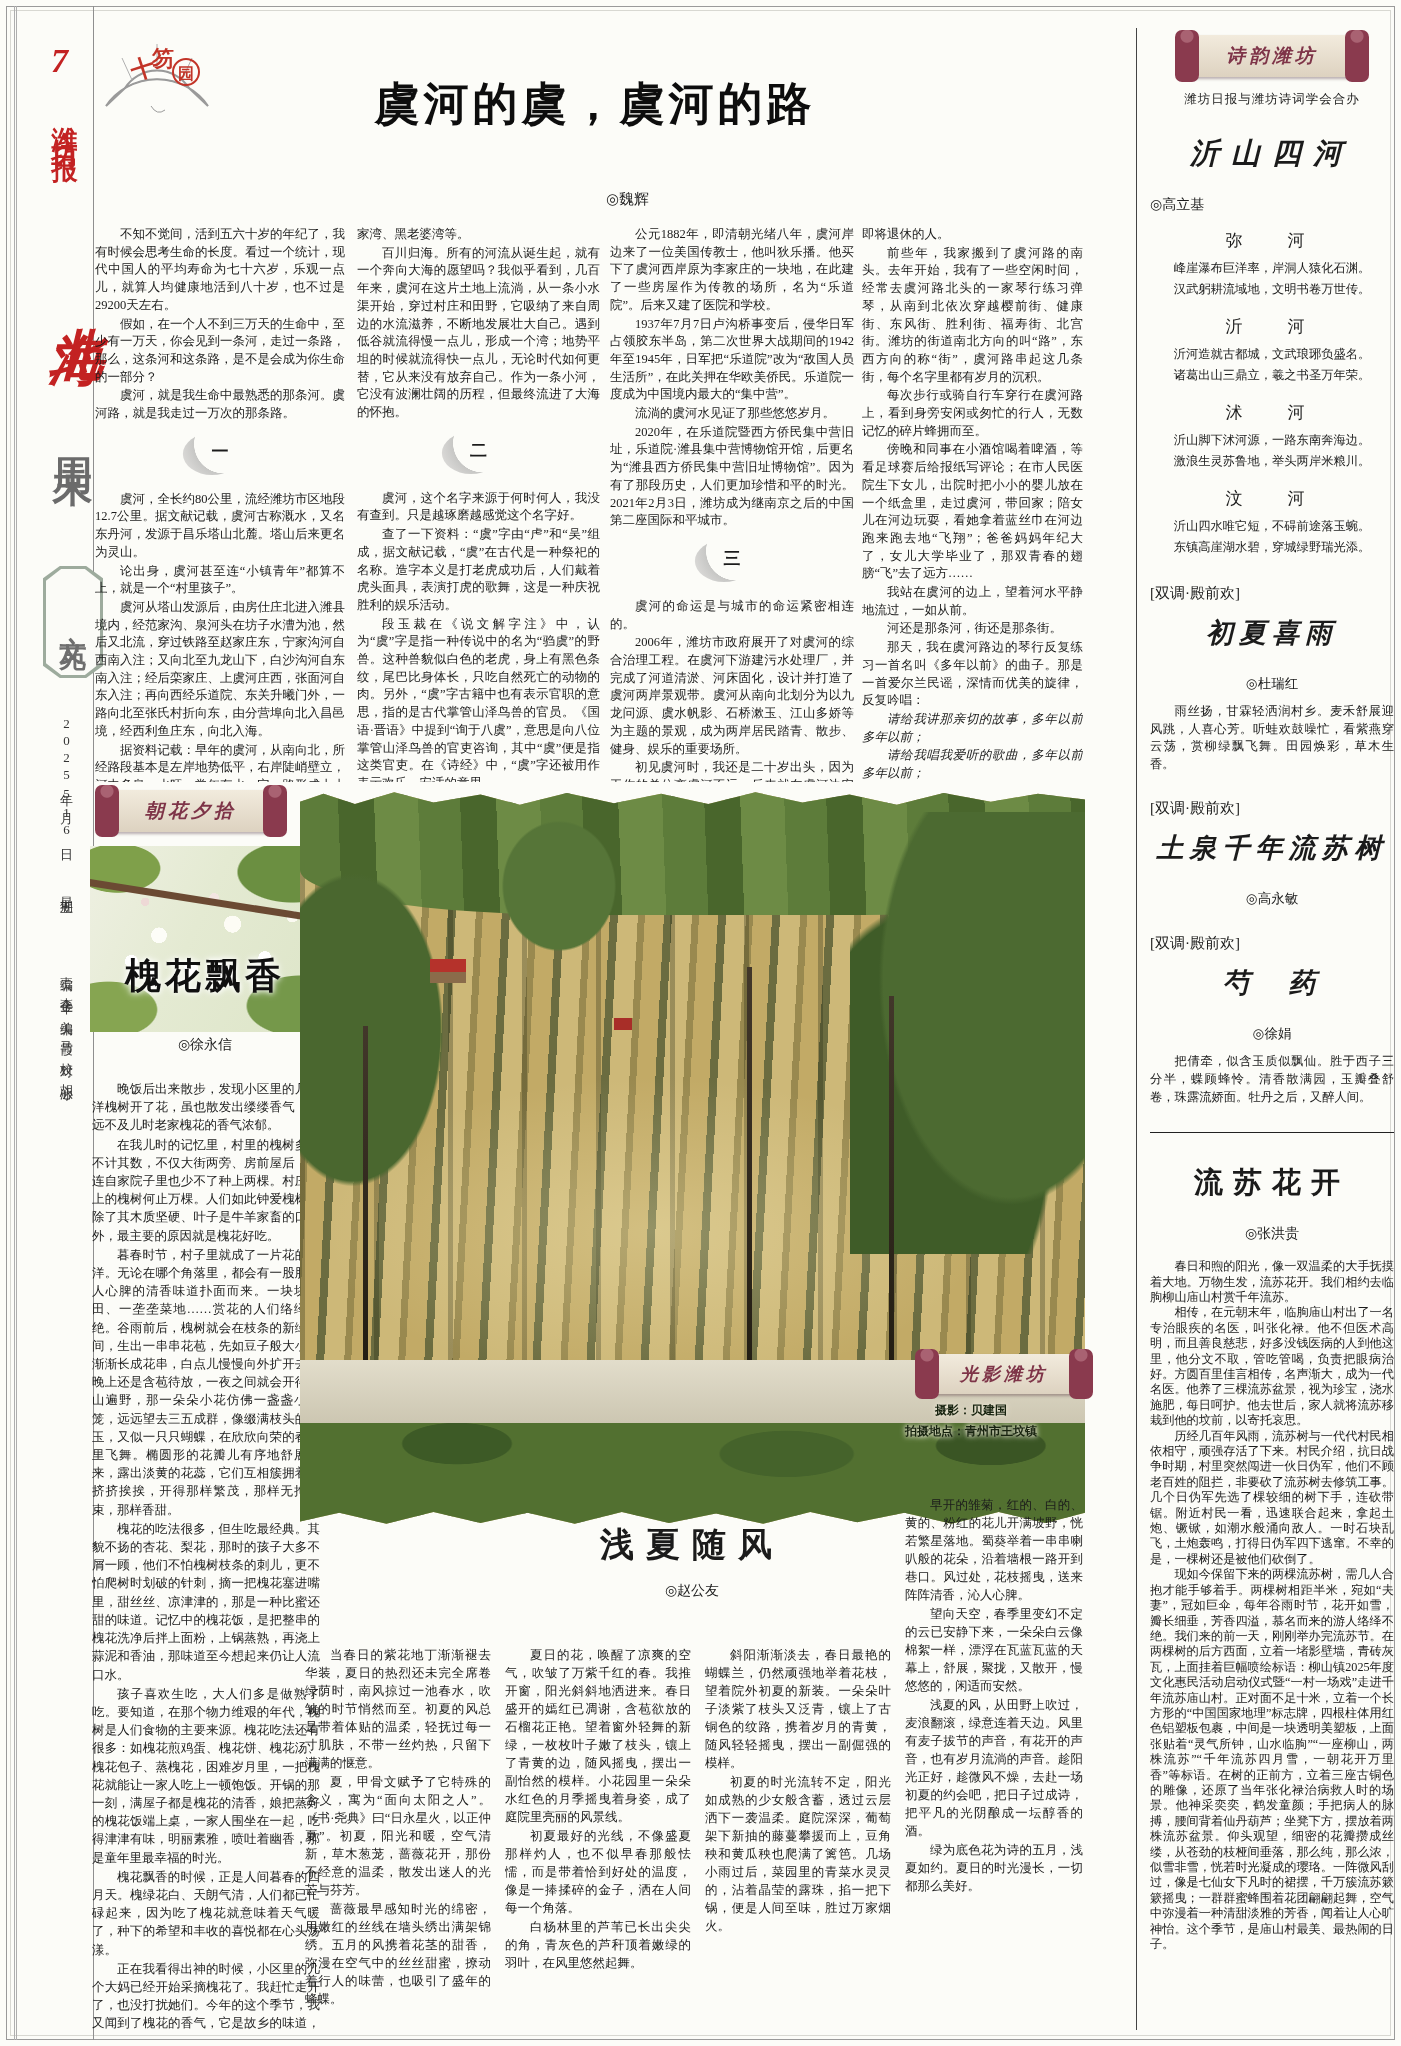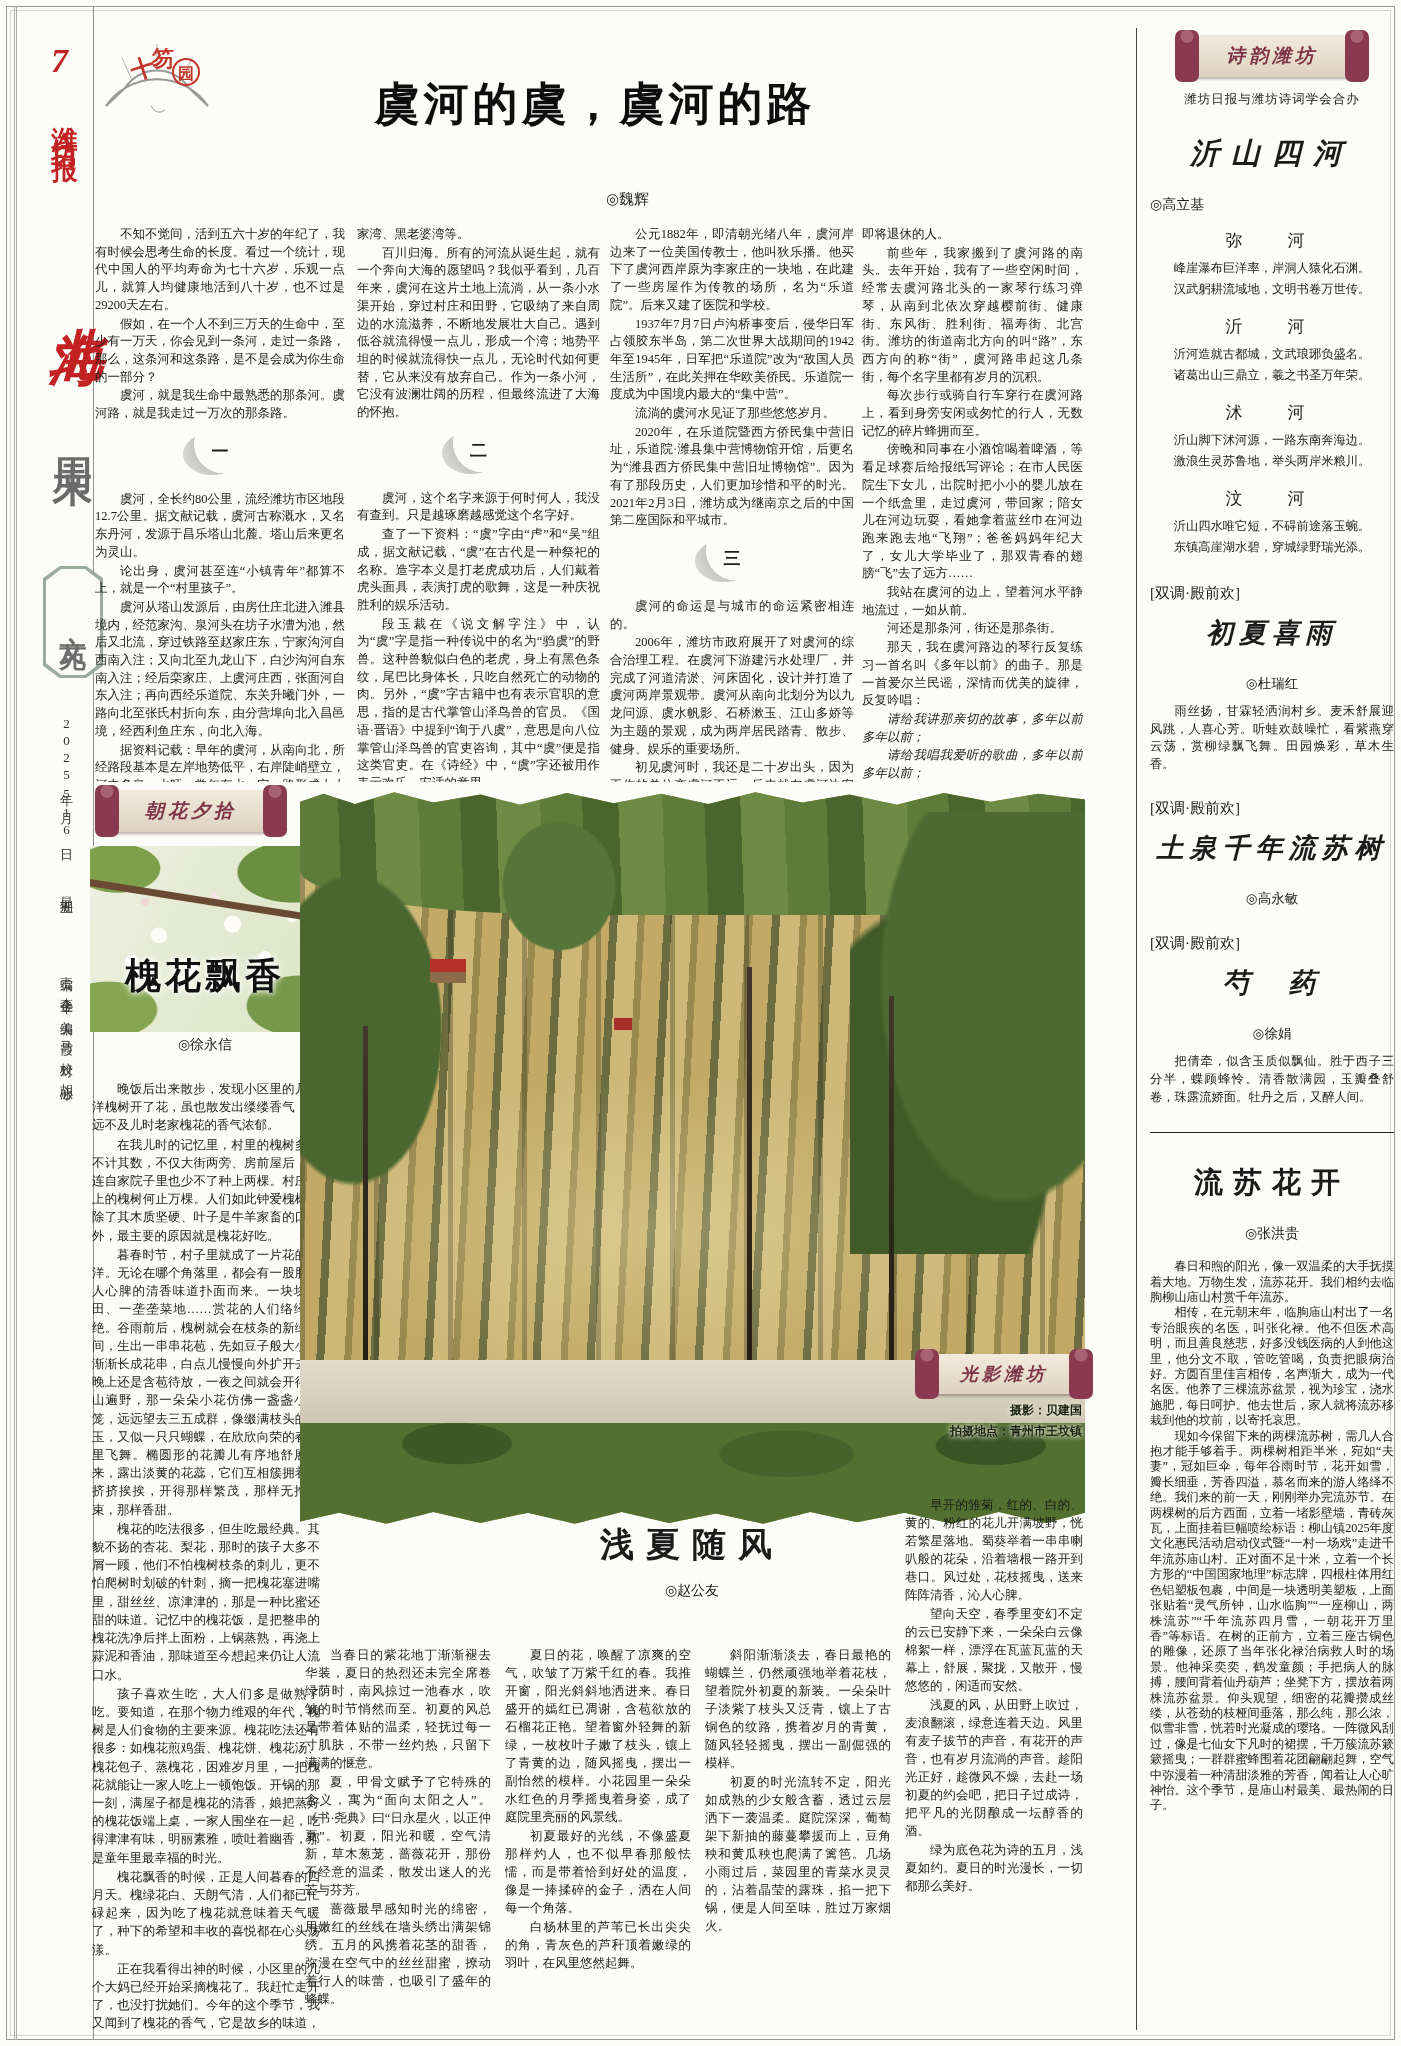--- a/index.html
+++ b/index.html
@@ -95,21 +95,21 @@
   .ph-house2{position:absolute;left:40%;top:31%;width:18px;height:12px;background:#a82e28}
   .ph-trunk{position:absolute;width:5px;background:linear-gradient(180deg,#42372a,#221d13)}
   .ph-road{position:absolute;left:0;right:0;top:77.5%;height:9%;
      background:linear-gradient(180deg,#e2ddcb,#cbc5b0)}
   .ph-grass{position:absolute;left:0;right:0;top:86%;bottom:0;background:
      radial-gradient(ellipse 90px 34px at 20% 20%, #3d5a26 60%, transparent 62%),
      radial-gradient(ellipse 110px 38px at 62% 30%, #45632b 60%, transparent 62%),
      radial-gradient(ellipse 90px 32px at 88% 22%, #3a5524 60%, transparent 62%),
      #527030}
   .gy-banner{left:928px;top:1354px;width:152px;height:40px;font-size:18px}
-  .ph-credit{left:860px;top:1400px;width:222px;text-align:right;font-size:12px;font-weight:bold;color:#17230f;
+  .ph-credit{left:860px;top:1400px;width:222px;text-align:center;font-size:12px;font-weight:bold;color:#17230f;
      text-shadow:0 0 4px #e8e4d2,0 0 6px #e8e4d2;line-height:21px}
   
   .qx-title{left:392px;top:1522px;width:600px;text-align:center;font-size:34px;font-weight:bold;letter-spacing:12px}
   .qx-byline{left:392px;top:1582px;width:600px;text-align:center;font-size:14px}
   .qx-col{top:1646px;height:386px;width:186px;font-size:12.5px;line-height:18px;text-align:justify;overflow:hidden}
   .qx0{left:305px}.qx1{left:505px}.qx2{left:705px}
   .qx3{left:905px;top:1496px;height:536px;width:178px}
   
   .vrule{left:1136px;top:28px;width:0;height:2002px;border-left:1px solid #444}
   .poetry{left:1150px;top:29px;width:244px;height:1998px;overflow:hidden}
@@ -299,16 +299,17 @@
         <div class="qu-title">芍　药</div>
         <div class="qu-author">◎徐娟</div>
         <p class="qu-body">把倩牵，似含玉质似飘仙。胜于西子三分半，蝶顾蜂怜。清香散满园，玉瓣叠舒卷，珠露流娇面。牡丹之后，又醉人间。</p>
       </div>
     <hr class="py-divider">
     <div class="ls-title">流苏花开</div>
     <div class="ls-author">◎张洪贵</div>
     <div class="ls-body">
         <p class="ind">春日和煦的阳光，像一双温柔的大手抚摸着大地。万物生发，流苏花开。我们相约去临朐柳山庙山村赏千年流苏。</p>
         <p class="ind">相传，在元朝末年，临朐庙山村出了一名专治眼疾的名医，叫张化禄。他不但医术高明，而且善良慈悲，好多没钱医病的人到他这里，他分文不取，管吃管喝，负责把眼病治好。方圆百里佳言相传，名声渐大，成为一代名医。他养了三棵流苏盆景，视为珍宝，浇水施肥，每日呵护。他去世后，家人就将流苏移栽到他的坟前，以寄托哀思。</p>
+        <p class="ind">历经几百年风雨，流苏树与一代代村民相依相守，顽强存活了下来。村民介绍，抗日战争时期，村里突然闯进一伙日伪军，他们不顾老百姓的阻拦，非要砍了流苏树去修筑工事。几个日伪军先选了棵较细的树下手，连砍带锯。附近村民一看，迅速联合起来，拿起土炮、镢锨，如潮水般涌向敌人。一时石块乱飞，土炮轰鸣，打得日伪军四下逃窜。不幸的是，一棵树还是被他们砍倒了。</p>
         <p class="ind">现如今保留下来的两棵流苏树，需几人合抱才能手够着手。两棵树相距半米，宛如“夫妻”，冠如巨伞，每年谷雨时节，花开如雪，瓣长细垂，芳香四溢，慕名而来的游人络绎不绝。我们来的前一天，刚刚举办完流苏节。在两棵树的后方西面，立着一堵影壁墙，青砖灰瓦，上面挂着巨幅喷绘标语：柳山镇2025年度文化惠民活动启动仪式暨“一村一场戏”走进千年流苏庙山村。正对面不足十米，立着一个长方形的“中国国家地理”标志牌，四根柱体用红色铝塑板包裹，中间是一块透明美塑板，上面张贴着“灵气所钟，山水临朐”“一座柳山，两株流苏”“千年流苏四月雪，一朝花开万里香”等标语。在树的正前方，立着三座古铜色的雕像，还原了当年张化禄治病救人时的场景。他神采奕奕，鹤发童颜；手把病人的脉搏，腰间背着仙丹葫芦；坐凳下方，摆放着两株流苏盆景。仰头观望，细密的花瓣攒成丝缕，从苍劲的枝桠间垂落，那么纯，那么浓，似雪非雪，恍若时光凝成的璎珞。一阵微风刮过，像是七仙女下凡时的裙摆，千万簇流苏簌簌摇曳；一群群蜜蜂围着花团翩翩起舞，空气中弥漫着一种清甜淡雅的芳香，闻着让人心旷神怡。这个季节，是庙山村最美、最热闹的日子。</p>
       </div>
   </div>
 </div>
 
 </body></html>

